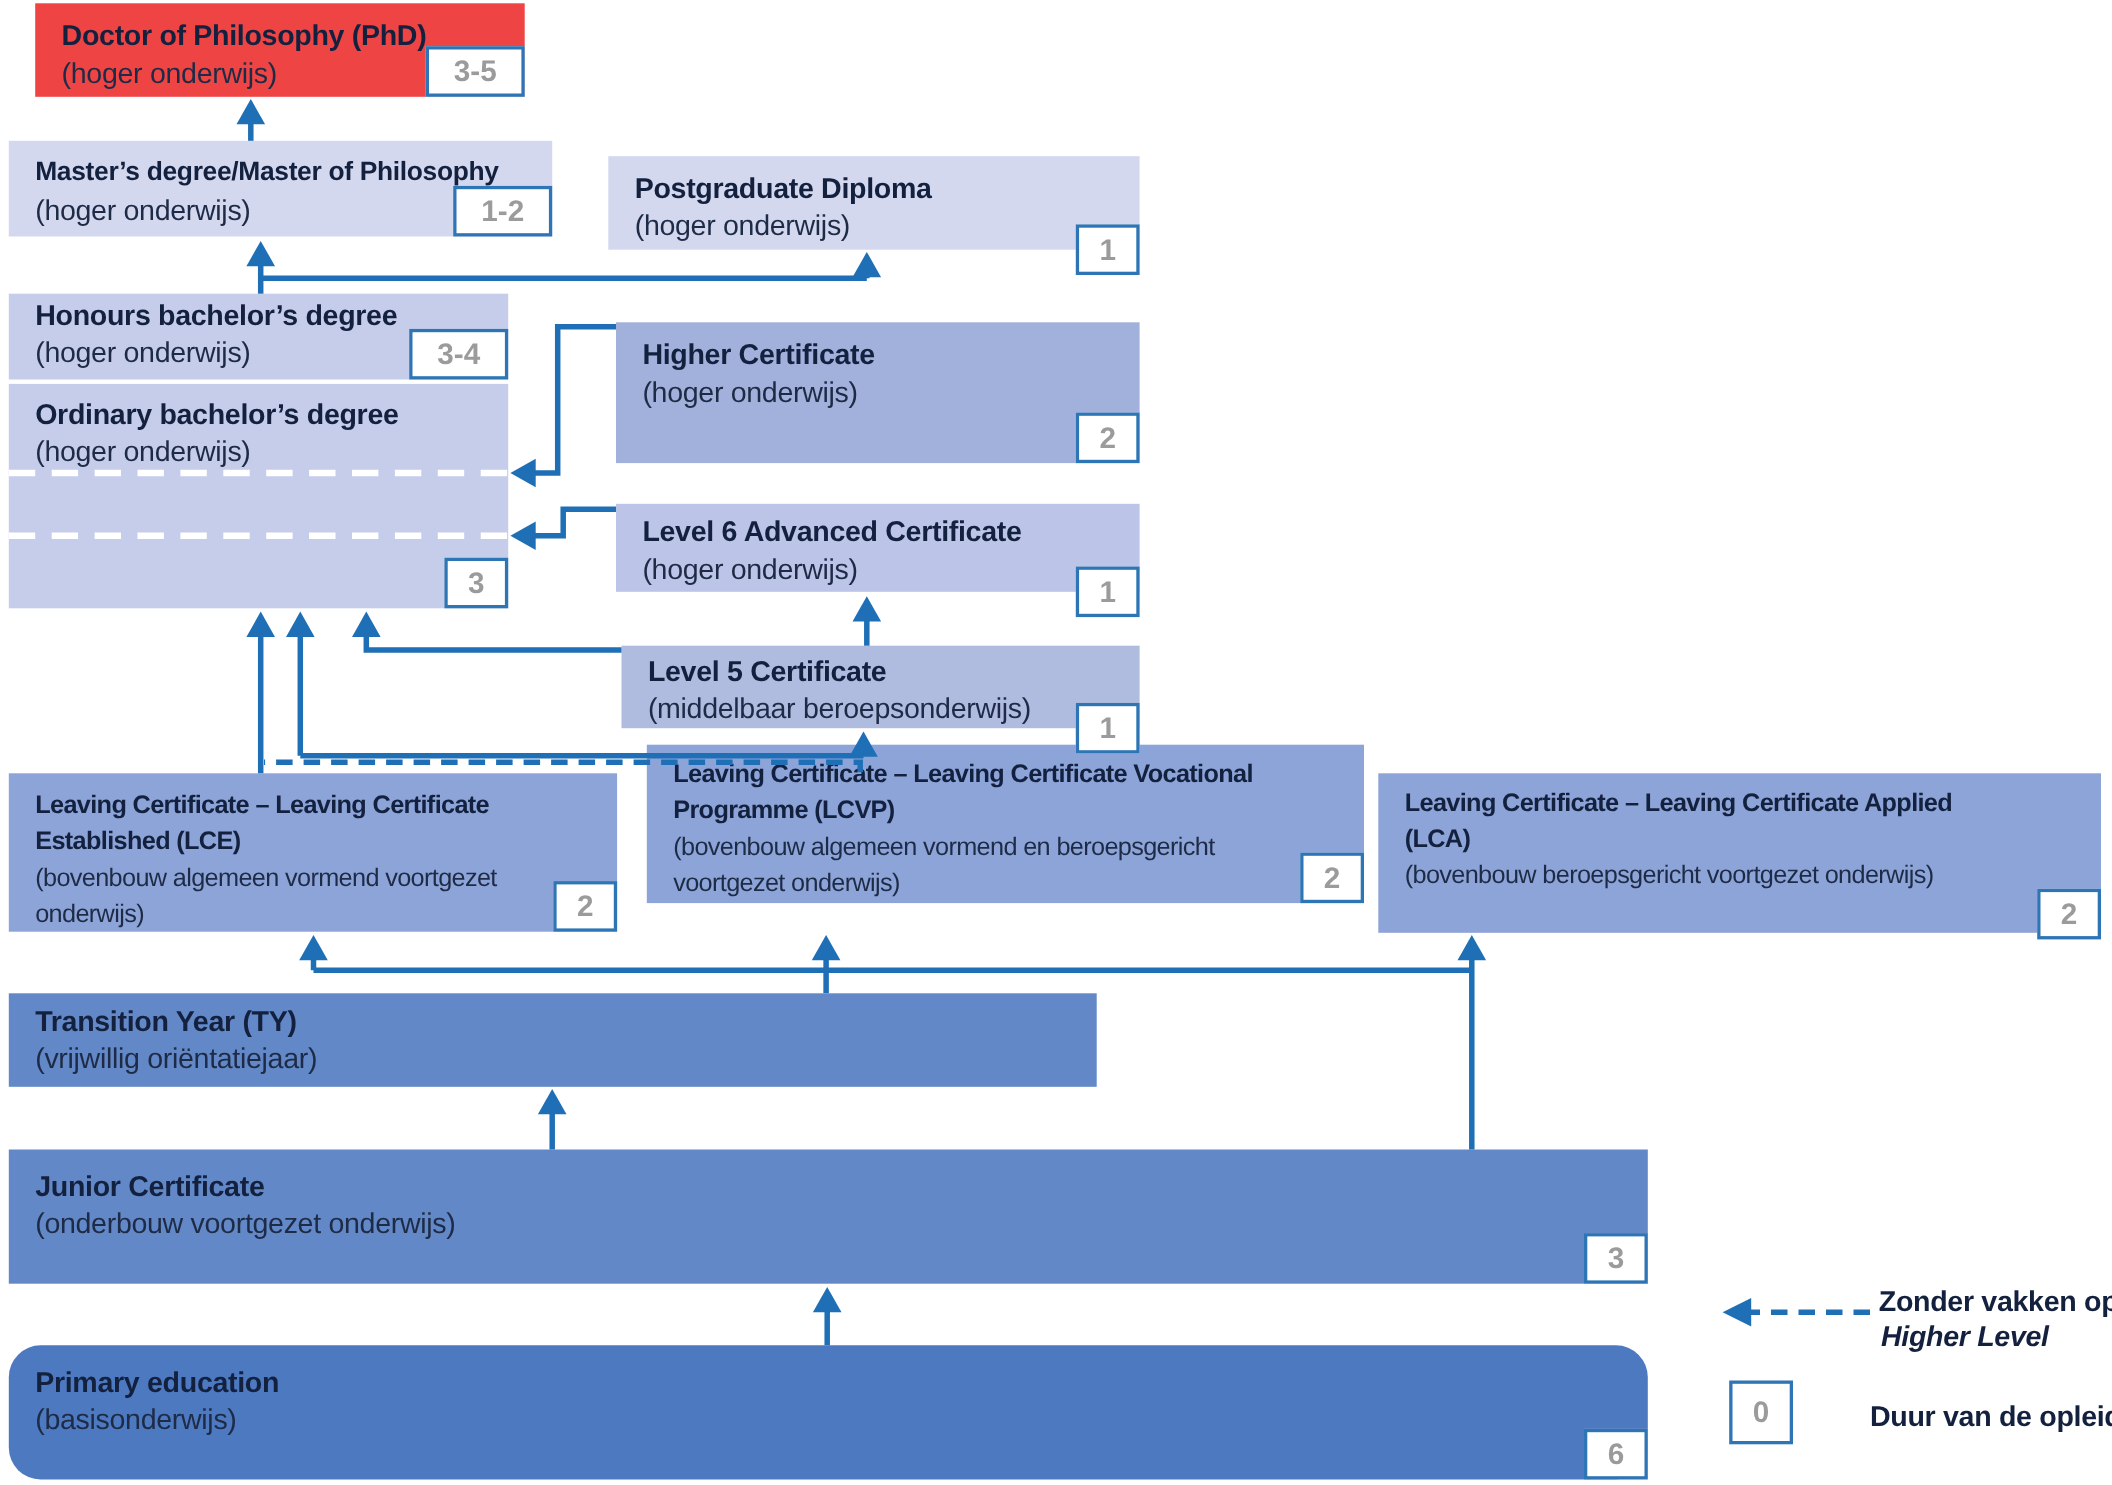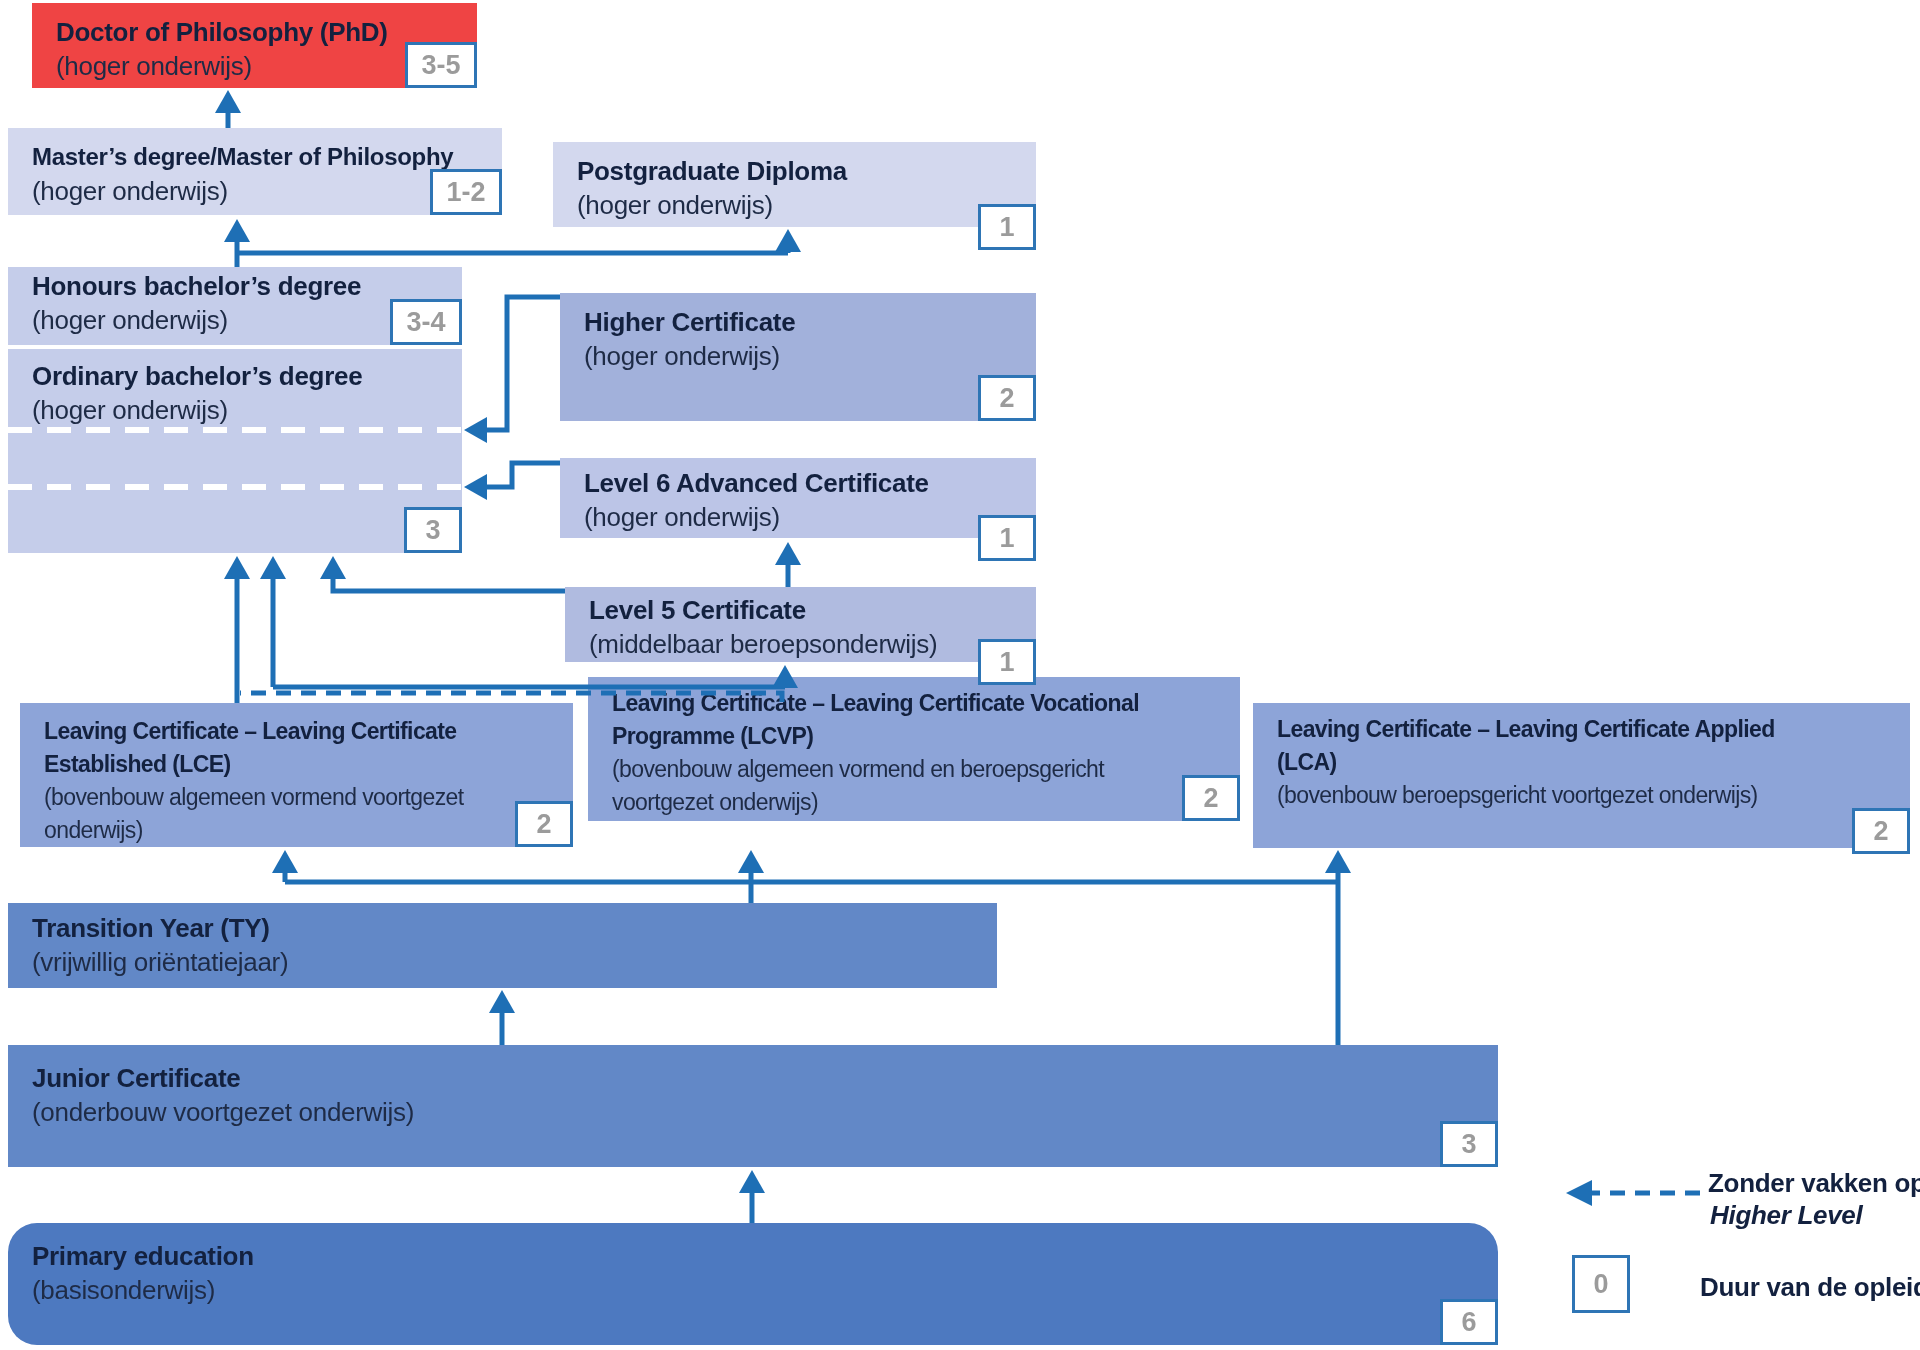--- a/index.html
+++ b/index.html
@@ -6,21 +6,21 @@
   #canvas{position:relative;width:1920px;height:1350px;background:#ffffff;overflow:hidden;
           font-family:"Liberation Sans", sans-serif;}
   .box{position:absolute;box-sizing:border-box;padding:12px 8px 0 24px;}
   .bt{font-weight:700;font-size:26px;line-height:34px;color:#13213f;letter-spacing:-0.3px;white-space:nowrap;}
   .bs{font-weight:400;font-size:26px;line-height:34px;color:#1e2b46;letter-spacing:-0.3px;white-space:nowrap;}
   .t-md{font-size:24px;}
   .sm{font-size:23px;line-height:33px;letter-spacing:-0.6px;}
   .badge{position:absolute;box-sizing:border-box;background:#ffffff;border:3px solid #2e75b5;
          color:#9b9b9b;font-weight:700;font-size:27px;display:flex;align-items:center;justify-content:center;
          z-index:10;width:58px;height:46px;}
-  .badge.wide{width:72px;}
+  .badge.wide{width:90px;}
   .badge.br{right:0;bottom:0;}
   .badge.hang{right:0;bottom:-23px;}
   .badge.hang6{right:0;bottom:-6px;}
   #wires{position:absolute;left:0;top:0;z-index:5;pointer-events:none;}
   .lg-b{position:absolute;font-weight:700;font-size:26px;color:#13213f;letter-spacing:-0.3px;white-space:nowrap;}
   .lg-i{font-style:italic;}
 </style>
 </head>
 <body>
 
@@ -67,21 +67,21 @@
     <div class="bs">(hoger onderwijs)</div>
     <div class="badge hang">1</div>
   </div>
 
   <div class="box" style="left: 565px; top: 587px; width: 471px; height: 75px; padding-top: 6px; background: rgb(176, 187, 224);">
     <div class="bt">Level 5 Certificate</div>
     <div class="bs">(middelbaar beroepsonderwijs)</div>
     <div class="badge hang">1</div>
   </div>
 
-  <div class="box" style="left: 20px; top: 703px; width: 553px; height: 144px; background: rgb(141, 164, 216);">
+  <div class="box" style="left: 8px; top: 703px; width: 553px; height: 144px; background: rgb(141, 164, 216);">
     <div class="bt sm">Leaving Certificate – Leaving Certificate</div>
     <div class="bt sm">Established (LCE)</div>
     <div class="bs sm">(bovenbouw algemeen vormend voortgezet</div>
     <div class="bs sm">onderwijs)</div>
     <div class="badge br">2</div>
   </div>
 
   <div class="box" style="left: 588px; top: 677px; width: 652px; height: 144px; padding-top: 10px; background: rgb(141, 164, 216);">
     <div class="bt sm">Leaving Certificate – Leaving Certificate Vocational</div>
     <div class="bt sm">Programme (LCVP)</div>

